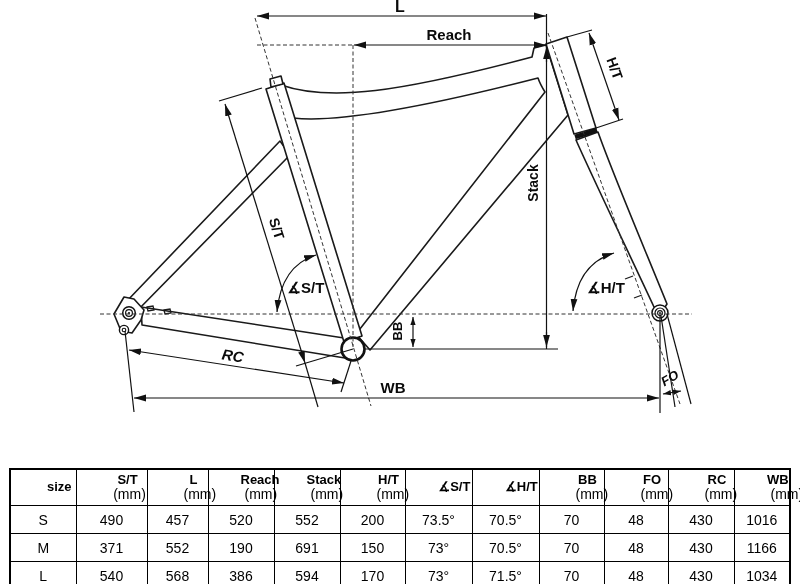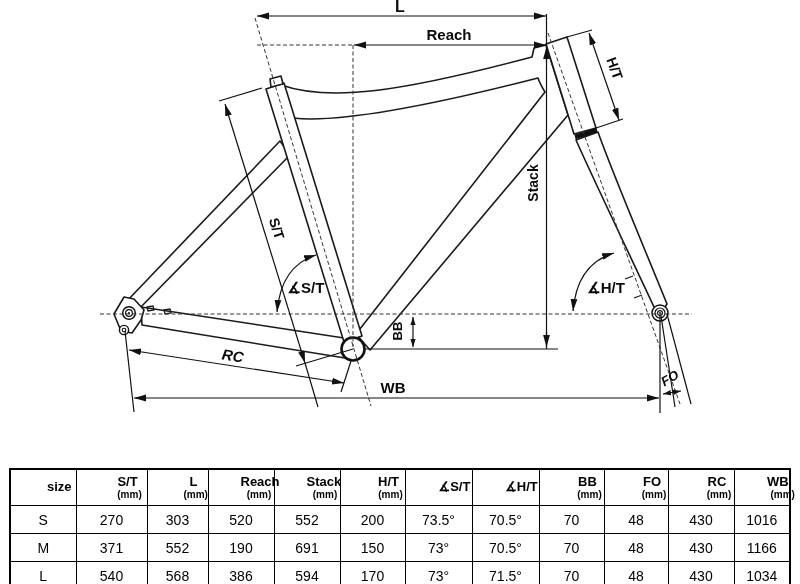--- a/index.html
+++ b/index.html
@@ -11,21 +11,21 @@
   .dim{fill:none;stroke:#111;stroke-width:1.2;}
   .dashed{fill:none;stroke:#333;stroke-width:1;stroke-dasharray:4 2.5;}
   .dimlabel{font-family:"Liberation Sans",sans-serif;font-weight:bold;fill:#0a0a0a;}
   
   #geo-table-wrap{margin:8px 0 0 9px;}
   table.geo{border-collapse:collapse;table-layout:fixed;width:780px;}
   table.geo th,table.geo td{border:1.5px solid #000;text-align:center;vertical-align:middle;padding:0;}
   table.geo{border:2px solid #000;}
   table.geo th{height:35px;font-size:13px;font-weight:bold;line-height:1.1;}
   table.geo td{height:27px;font-size:14px;font-weight:normal;}
-  .unit{display:block;font-weight:bold;font-size:10px;margin-left:36px;}
+  .unit{display:block;font-weight:normal;font-size:14px;margin-left:36px;}
   .hlabel{display:block;padding-left:32px;}
 </style>
 </head>
 <body>
 
 <svg id="diagram" width="800" height="460" viewBox="0 0 800 460" xmlns="http://www.w3.org/2000/svg">
   <defs>
     <marker id="arr" markerUnits="userSpaceOnUse" markerWidth="12" markerHeight="9" refX="12" refY="4" orient="auto-start-reverse">
       <path d="M0,0.6 L12,4 L0,7.4 Z" fill="#111"></path>
     </marker>
@@ -210,22 +210,22 @@
           </th>
         <th>
             <span class="hlabel">WB</span>
             <span class="unit">(mm)</span>
           </th>
       </tr>
     </thead>
     <tbody>
       <tr>
         <td>S</td>
-        <td>270</td>
-        <td>303</td>
+        <td>490</td>
+        <td>457</td>
         <td>520</td>
         <td>552</td>
         <td>200</td>
         <td>73.5°</td>
         <td>70.5°</td>
         <td>70</td>
         <td>48</td>
         <td>430</td>
         <td>1016</td>
       </tr>

